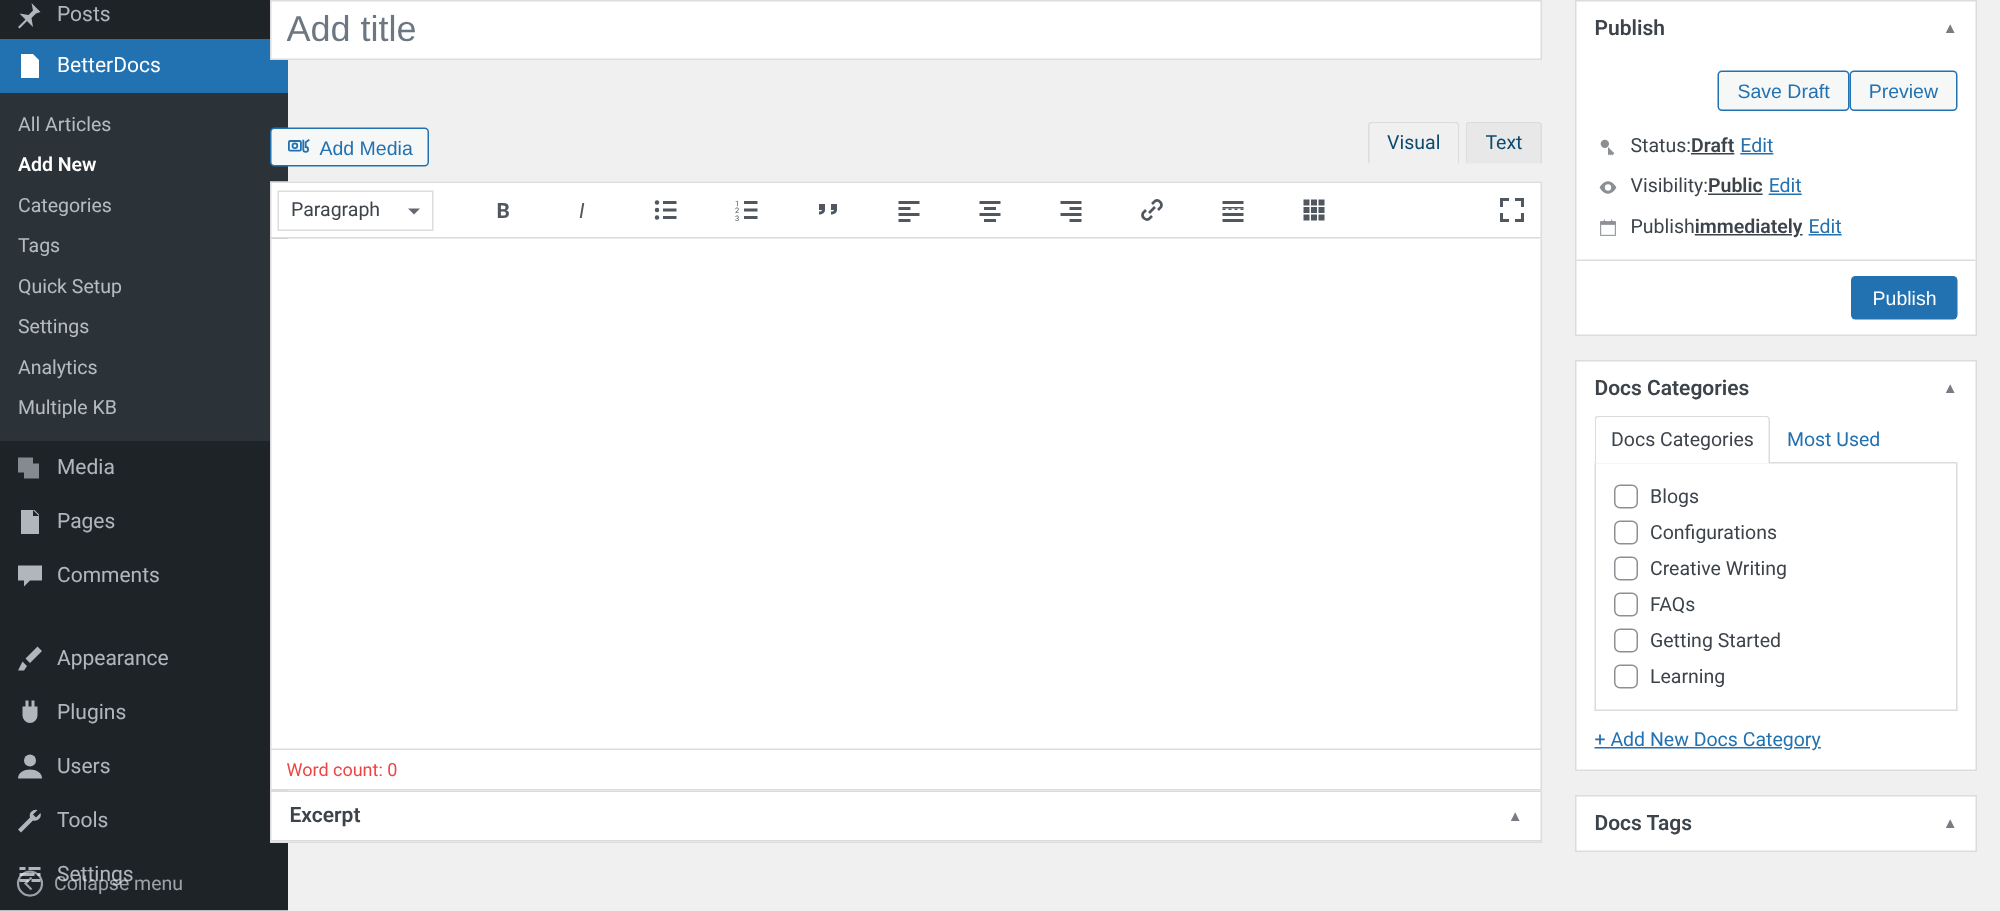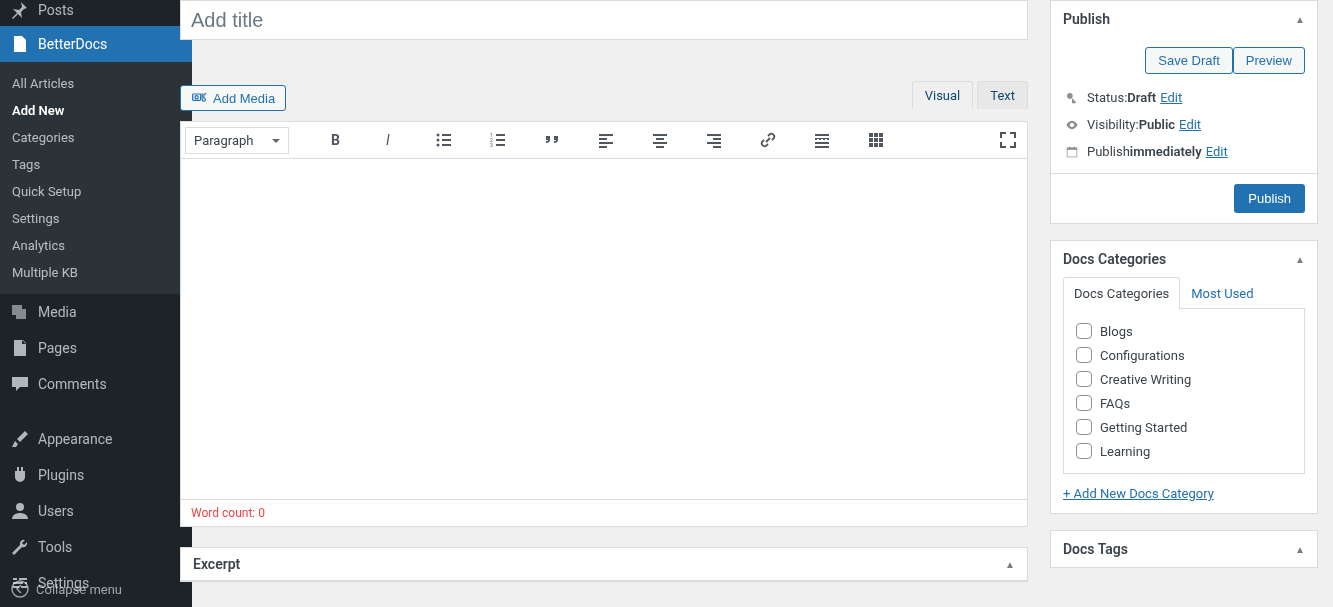--- a/index.html
+++ b/index.html
@@ -77,21 +77,21 @@
   right: 0;
   height: 607px;
   padding: 0 20px;
 }
 .title-input {
   width: 848px;
   height: 40px;
   border: 1px solid #dcdcde;
   background: #fff;
   padding: 3px 10px;
-  font-size: 20px;
+  font-size: 24px;
   color: #8c8f94;
   margin-top: 0;
 }
 .title-input::placeholder { color: #6c7781; }
 .editor-wrap {
   width: 848px;
   margin-top: 45px;
   position: relative;
 }
 .add-media-btn {
@@ -176,21 +176,20 @@
   border-top: none;
   background: #fff;
   padding: 6px 10px;
   font-size: 12px;
   color: #ef4444;
 }
 .postbox {
   width: 848px;
   border: 1px solid #dcdcde;
   background: #fff;
-  margin-top: 20px;
 }
 .postbox-header {
   padding: 8px 12px;
   font-weight: 600;
   font-size: 14px;
   display: flex;
   justify-content: space-between;
   align-items: center;
   border-bottom: 1px solid #dcdcde;
 }
@@ -231,21 +230,21 @@
 }
 .publish-meta {
   padding: 6px 12px;
   font-size: 13px;
   color: #3c434a;
   display: flex;
   align-items: center;
 }
 .publish-meta .icon { width: 18px; color: #8c8f94; margin-right: 6px; display:inline-flex; align-items:center; justify-content:center;}
 .publish-meta a { color: #2271b1; text-decoration: underline; cursor: pointer; margin-left: 4px;}
-.publish-meta strong { font-weight: 600; }
+.publish-meta strong { font-weight: 600; text-decoration: underline; }
 .publish-submit {
   border-top: 1px solid #dcdcde;
   padding: 10px 12px;
   display: flex;
   justify-content: flex-end;
   margin-top: 8px;
 }
 .btn-primary {
   background: #2271b1;
   color: #fff;

